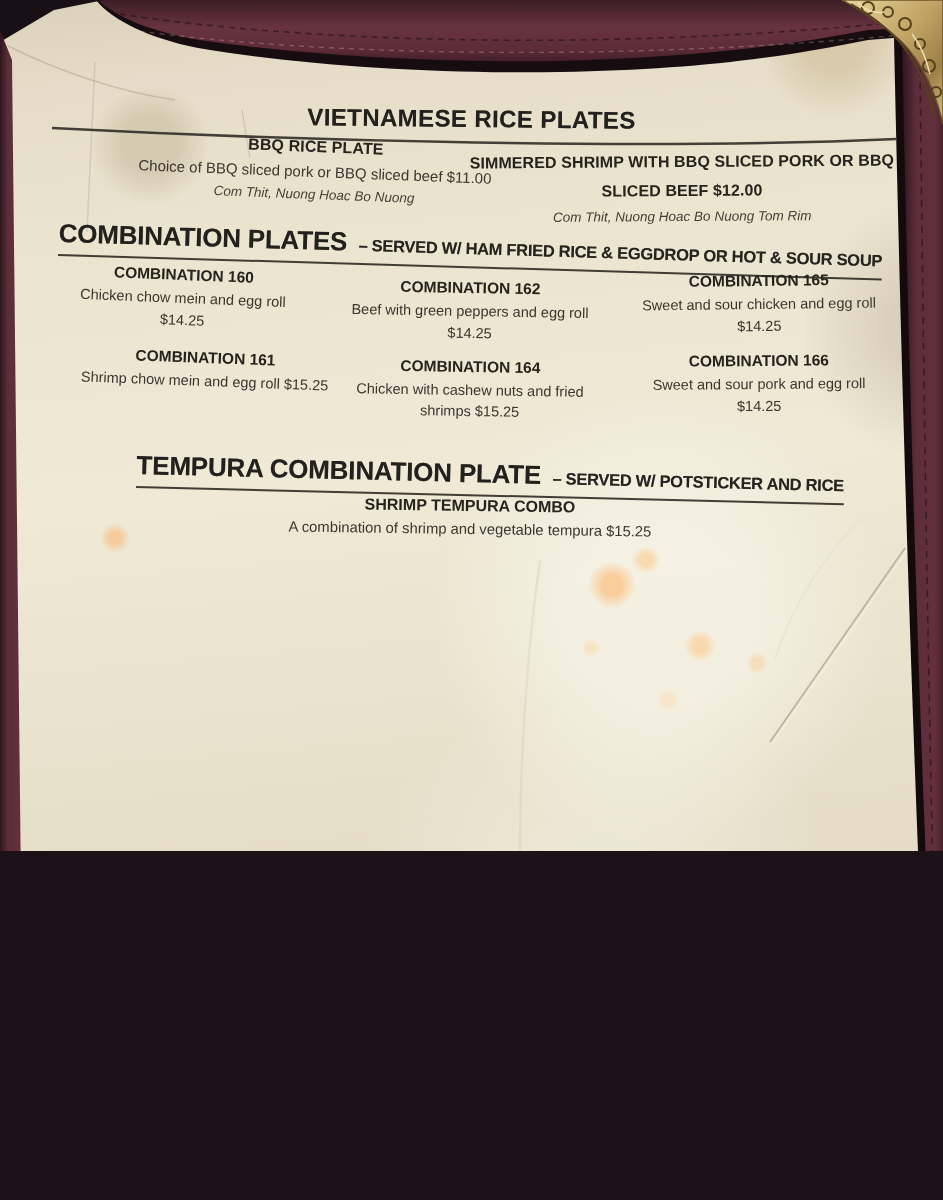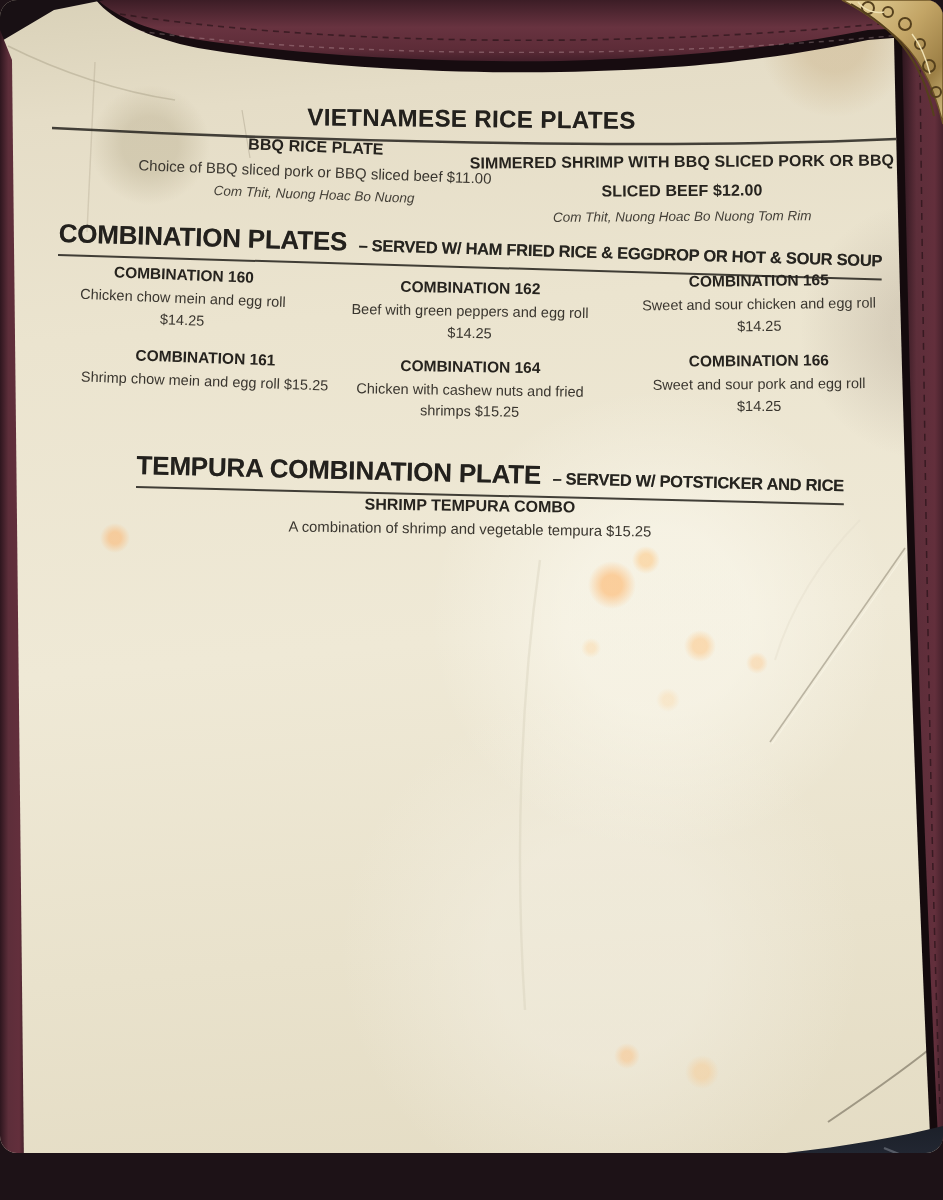--- a/index.html
+++ b/index.html
@@ -1,17 +1,17 @@
 <!DOCTYPE html>
 <html><head>
 <meta charset="utf-8">
 <style>
   html,body{margin:0;padding:0;background:#1d1217;}
-  #stage{position:relative;width:943px;height:1153px;overflow:hidden;
-         font-family:"Liberation Sans",sans-serif;color:#34302a;border-radius:17px;}
+  #stage{position:relative;width:943px;height:851px;overflow:hidden;
+         font-family:"Liberation Sans",sans-serif;color:#34302a;}
   
   #paper{position:absolute;inset:0;
     background:
       radial-gradient(circle at 150px 145px, rgba(168,156,122,.30) 0 28px, rgba(168,156,122,0) 60px),
       radial-gradient(circle at 835px 42px, rgba(198,172,128,.40) 0 30px, rgba(198,172,128,0) 75px),
       radial-gradient(circle at 612px 585px, rgba(255,176,96,.55) 0 10px, rgba(255,176,96,0) 24px),
       radial-gradient(circle at 646px 560px, rgba(255,190,110,.45) 0 6px, rgba(255,190,110,0) 14px),
       radial-gradient(circle at 700px 646px, rgba(255,182,100,.40) 0 7px, rgba(255,182,100,0) 16px),
       radial-gradient(circle at 757px 663px, rgba(255,190,120,.35) 0 5px, rgba(255,190,120,0) 11px),
       radial-gradient(circle at 591px 648px, rgba(255,200,130,.30) 0 4px, rgba(255,200,130,0) 10px),

